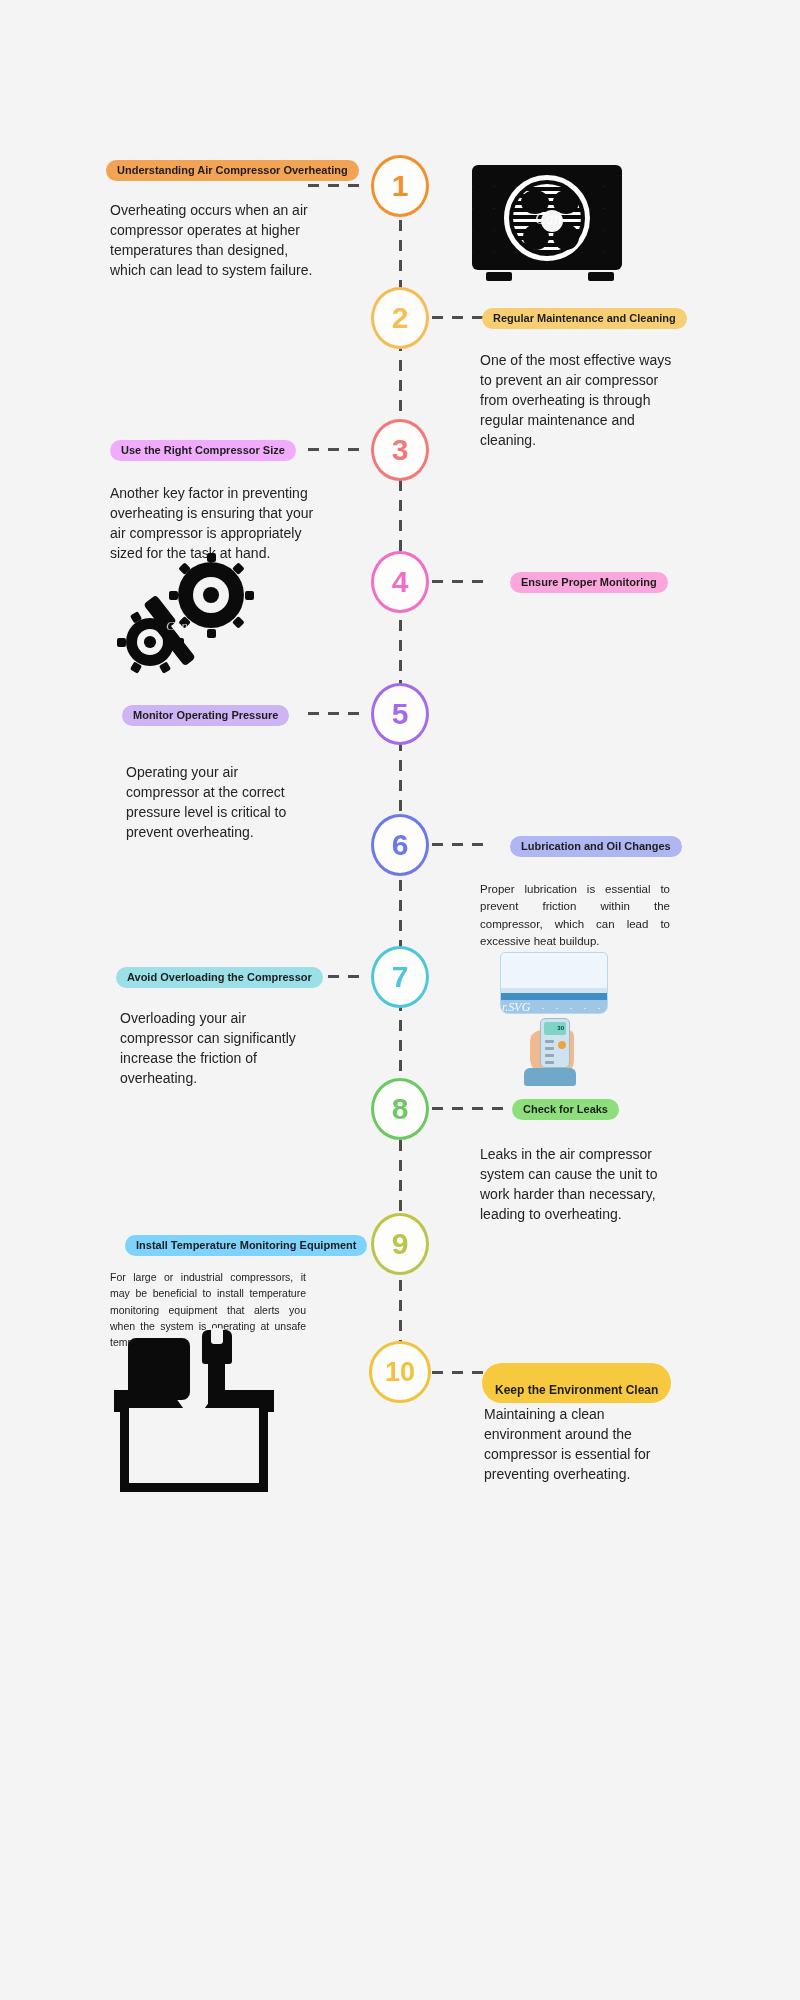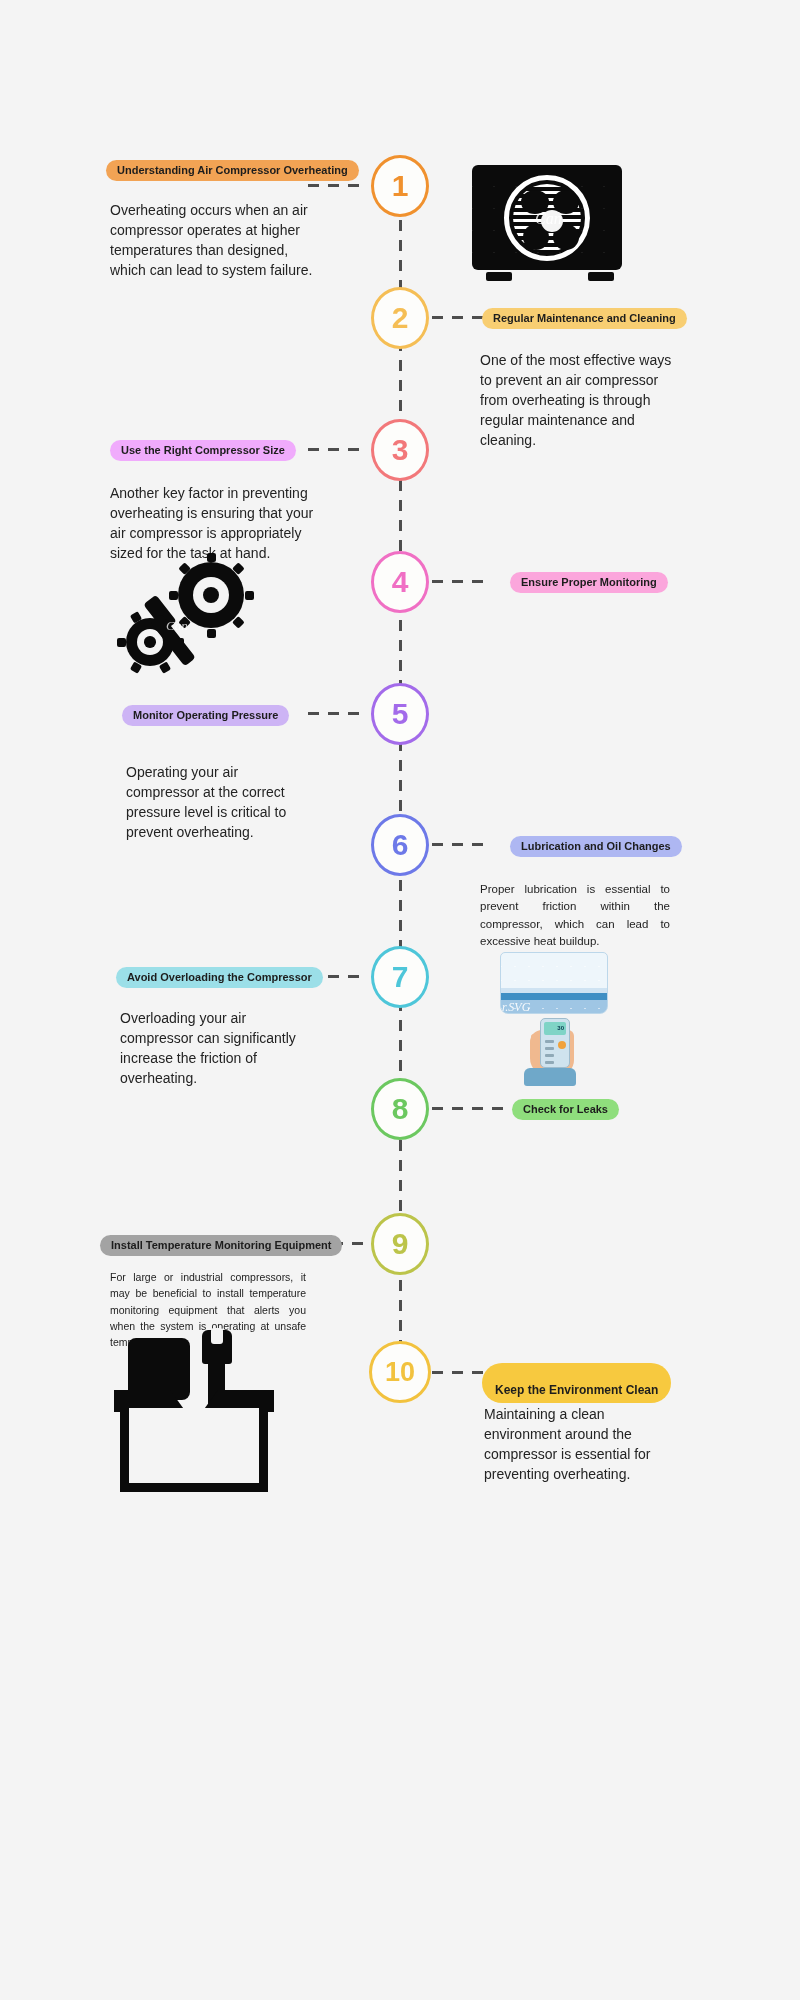--- a/index.html
+++ b/index.html
@@ -365,26 +365,27 @@
     <div class="remote-btn" style="top:35px;"></div>
     <div class="remote-btn" style="top:42px;"></div>
     <div class="remote-btn o" style="top:22px;"></div>
   </div>
 
   <div class="dash" style="left:352px; top:1107px; width:75px;"></div>
   <div class="node" style="top:1078px; border-color:#6CC860; color:#6CC860;">
     <span>8</span>
   </div>
   <div class="pill" style="left:432px; top:1099px; background:#8FDE7D;">Check for Leaks</div>
+  <div class="para" style="left:400px; top:1145px; width:192px;">Leaks in the air compressor system can cause the unit to work harder than necessary, leading to overheating.</div>
 
   <div class="dash" style="left:232px; top:1242px; width:56px;"></div>
   <div class="node" style="top:1213px; border-color:#BCC44A; color:#BCC44A;">
     <span>9</span>
   </div>
-  <div class="pill" style="left:20px; top:1235px; background:#a3a3a3;">Install Temperature Monitoring Equipment</div>
+  <div class="pill" style="left:45px; top:1235px; background:#7dd3fc;">Install Temperature Monitoring Equipment</div>
   <div class="para xs just" style="left:30px; top:1269px; width:196px;">For large or industrial compressors, it may be beneficial to install temperature monitoring equipment that alerts you when the system is operating at unsafe temperatures.</div>
 
   <div class="dash" style="left:352px; top:1371px; width:55px;"></div>
   <div class="node wide" style="top:1341px; border-color:#F2C23E; color:#F2C23E;">
     <span>10</span>
   </div>
   <div class="pill big" style="left:402px; top:1363px; background:#F7C93F;">Keep the Environment Clean</div>
   <div class="para" style="left:404px; top:1405px; width:192px;">Maintaining a clean environment around the compressor is essential for preventing overheating.</div>
 
   <div class="art">

